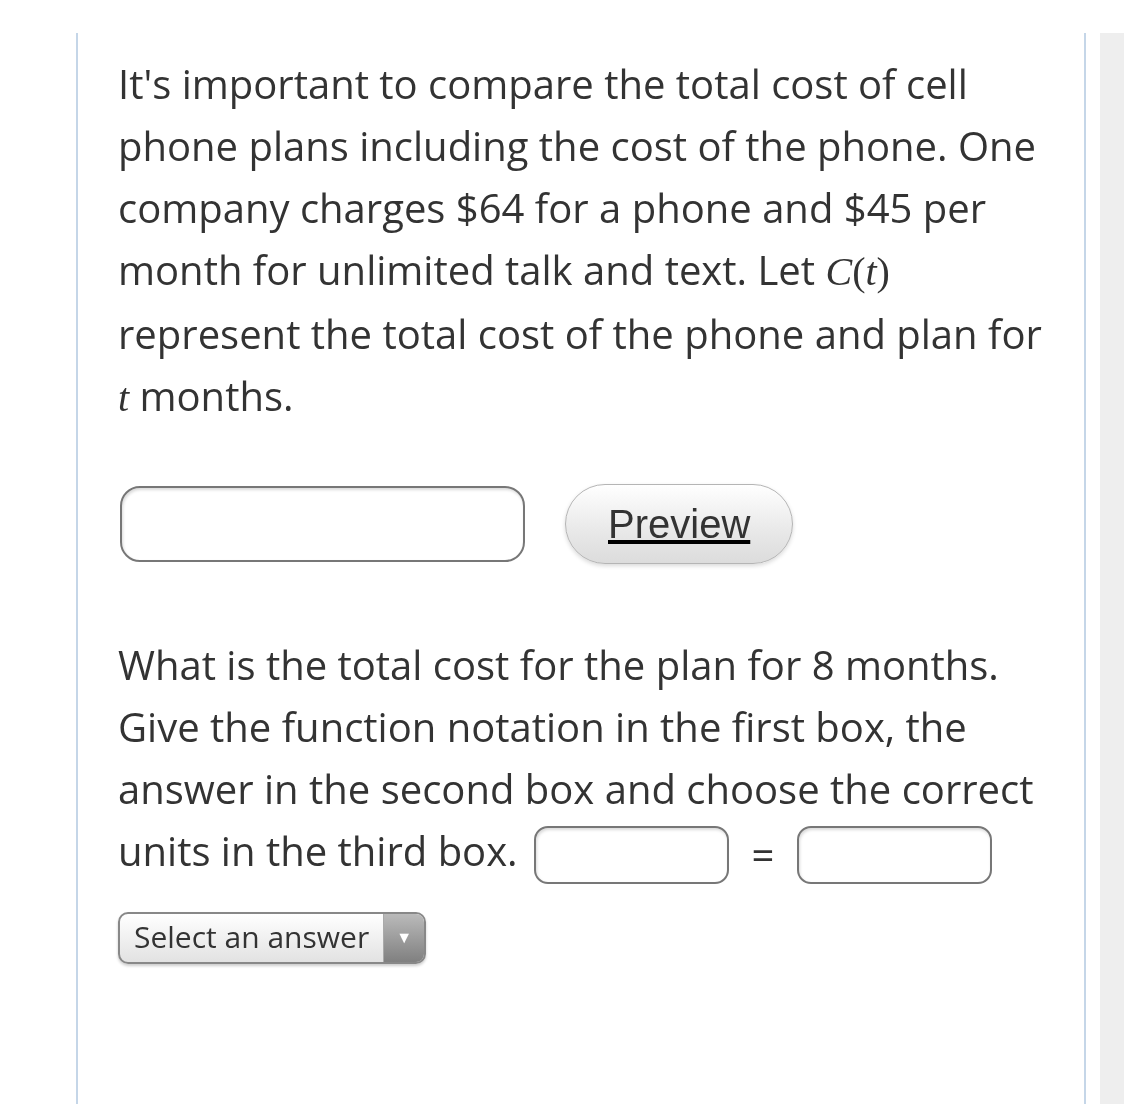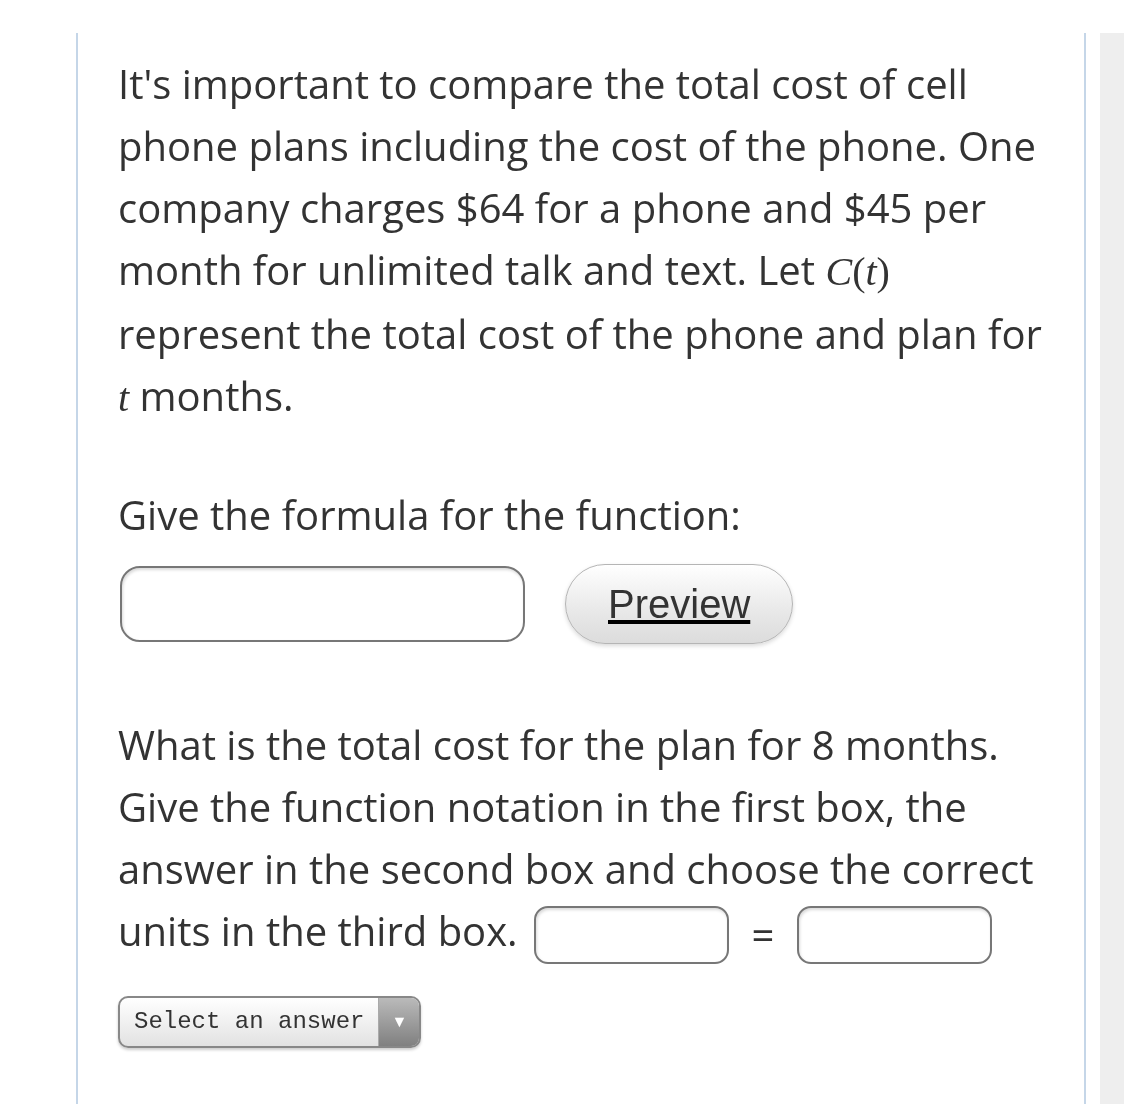--- a/index.html
+++ b/index.html
@@ -103,24 +103,23 @@
     border-radius: 10px;
     overflow: hidden;
     box-shadow: 0 2px 3px rgba(0,0,0,0.2);
     background: linear-gradient(#ffffff, #e2e2e2);
     cursor: pointer;
   }
   .select-text {
     display: flex;
     align-items: center;
     padding: 0 14px;
-    font-size: 24px;
+    font-size: 30px;
     color: #333;
     border-right: 1px solid #aaa;
-    font-family: Liberation Mono, monospace;
   }
   .select-arrow {
     width: 40px;
     display: flex;
     align-items: center;
     justify-content: center;
     background: linear-gradient(#bababa, #808080);
   }
   .select-arrow span {
     color: #fff;
@@ -130,21 +129,20 @@
 </head>
 <body>
 
 <div class="outer">
   <div class="container">
 
     <div class="question-text">
       <span>It's important to compare the total cost of cell phone plans including the cost of the phone. One company charges $64 for a phone and $45 per month for unlimited talk and text. Let </span><span class="math-ital">C</span><span class="math-ital" style="font-style:normal;">(</span><span class="math-ital">t</span><span class="math-ital" style="font-style:normal;">)</span><span> represent the total cost of the phone and plan for </span><span class="math-ital">t</span><span> months.</span>
     </div>
 
-    <div class="prompt1">Give the formula for the function:</div>
 
     <div class="formula-row">
       <input type="text" class="text-input" value="" style="">
       <button class="preview-btn">Preview</button>
     </div>
 
     <div class="prompt2">
       <span>What is the total cost for the plan for 8 months. Give the function notation in the first box, the answer in the second box and choose the correct units in the third box.</span>
       <input type="text" class="inline-input-small" value="" style="">
       <span class="equals">=</span>

